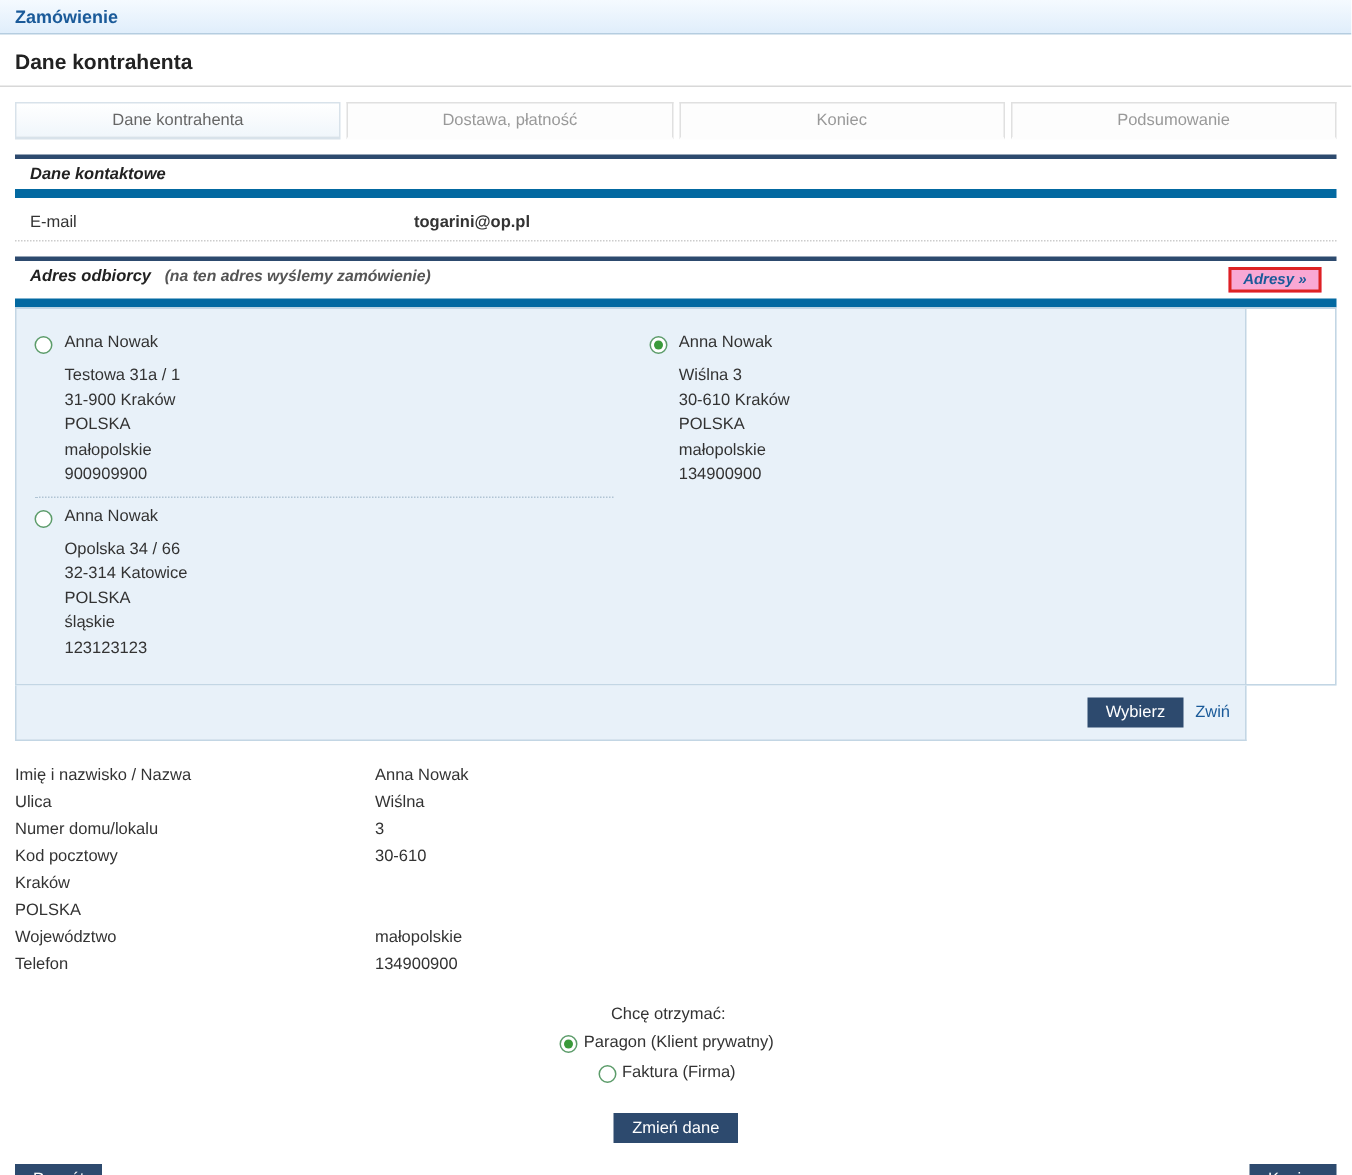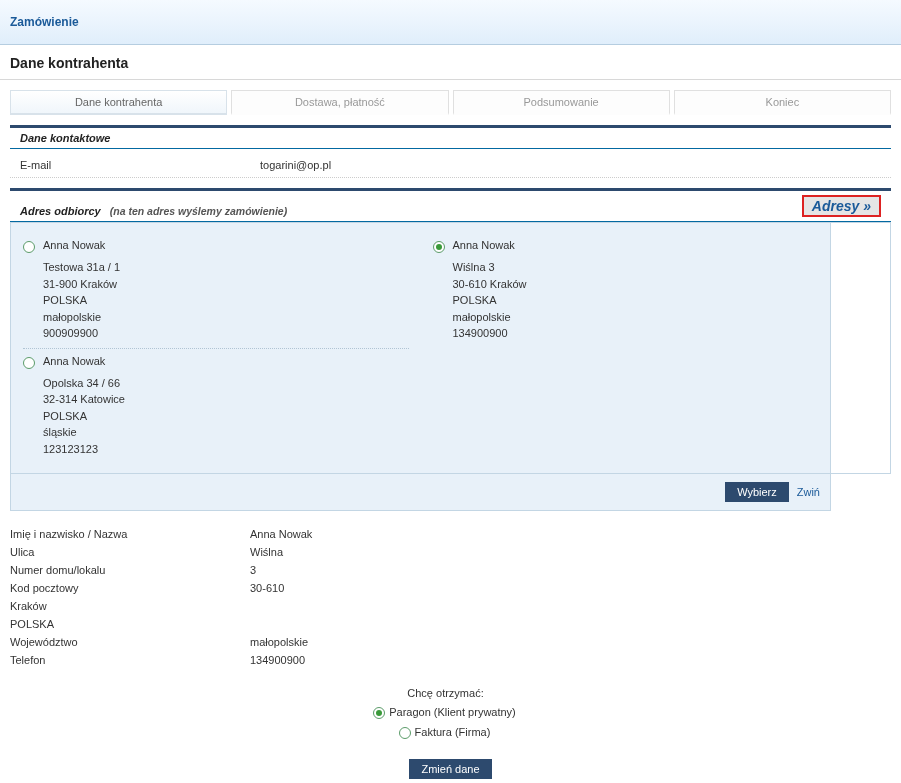--- a/index.html
+++ b/index.html
@@ -1,31 +1,31 @@
 <!DOCTYPE html>
 <html><head>
 <meta charset="utf-8">
 <style>
 * { box-sizing: border-box; margin: 0; padding: 0; }
 body { font-family: Tahoma, Verdana, Arial, sans-serif; font-size: 11px; color: #333; background: #fff; width: 901px; }
-.header-bar { background: linear-gradient(#f5faff, #e0eefb); border-bottom: 1px solid #b5cde0; padding: 15px 10px; }
+.header-bar { background: linear-gradient(#f5faff, #e0eefb); border-bottom: 1px solid #b5cde0; padding: 4px 10px; }
 .header-bar .title { color: #1a5a99; font-weight: bold; font-size: 12px; }
 .page-title-row { padding: 10px 10px 8px 10px; border-bottom: 1px solid #d8d8d8; }
 .page-title { font-size: 14px; font-weight: bold; color: #222; }
 .tabs { display: flex; gap: 4px; padding: 10px 10px 0 10px; }
 .tab { flex: 1; text-align: center; padding: 5px 0; border: 1px solid #e0e0e0; border-bottom: 2px solid transparent; color: #999; background: #fdfdfd; font-size: 11px; cursor: pointer; position: relative; }
 .tab.active { color: #666; background: linear-gradient(#fff, #f0f6fb); border-color: #d8e2ea; }
 .tab::after { content: ""; position: absolute; right: -1px; top: 0; bottom: 0; border-right: 1px solid transparent; }
-.section-bar { border-top: 3px solid #2d4a6e; border-bottom: 1px solid #0369a1; background: #fff; padding: 4px 10px; margin: 10px 10px 0 10px; display: flex; justify-content: space-between; align-items: flex-end; }
+.section-bar { border-top: 3px solid #2d4a6e; border-bottom: 6px solid #0369a1; background: #fff; padding: 4px 10px; margin: 10px 10px 0 10px; display: flex; justify-content: space-between; align-items: flex-start; }
 .section-bar .label { font-weight: bold; font-style: italic; color: #222; }
 .section-bar .hint { font-weight: bold; font-style: italic; color: #555; margin-left: 6px; font-size: 10.5px; }
-.adresy-btn { border: 2px solid #d22; color: #1a5a99; font-weight: bold; font-style: italic; padding: 1px 8px; background: #e5e5e5; cursor: pointer; font-size: 14px; }
-.field-row { display: flex; padding: 10px 10px 6px 10px; border-bottom: 1px dotted #ccc; margin: 0 10px; }
+.adresy-btn { border: 2px solid #d22; color: #1a5a99; font-weight: bold; font-style: italic; padding: 1px 8px; background: #f9a8d4; cursor: pointer; font-size: 10px; }
+.field-row { display: flex; padding: 10px 10px 6px 10px; border-bottom: 1px dotted #ccc; margin: 0 10px; gap: 16px; }
 .field-row .k { flex: 0 0 240px; color: #333; }
-.field-row .v { color: #333; }
+.field-row .v { color: #333; font-weight: bold; }
 .address-panel { margin: 0 10px; border: 1px solid #c3d6e4; background: #e8f1f9; display: flex; }
 .address-grid { flex: 1; display: flex; }
 .addr-col { flex: 1; padding: 10px 12px; }
 .addr-item { display: flex; align-items: flex-start; gap: 8px; padding: 6px 0; border-bottom: 1px dotted #b0c4d4; }
 .addr-item:last-child { border-bottom: none; }
 .radio { width: 12px; height: 12px; border: 1px solid #5a8; border-radius: 50%; margin-top: 2px; position: relative; flex: 0 0 12px; background: #fff; cursor: pointer; border-color: #5c9c6a; }
 .radio.unchecked { border-color: #5c9c6a; }
 .radio.checked::after { content: ""; position: absolute; top: 2px; left: 2px; right: 2px; bottom: 2px; background: #3a9a3a; border-radius: 50%; }
 .addr-lines { color: #333; }
 .addr-name { margin-bottom: 8px; }
@@ -52,22 +52,22 @@
   <span class="title">Zamówienie</span>
 </div>
 
 <div class="page-title-row">
   <div class="page-title">Dane kontrahenta</div>
 </div>
 
 <div class="tabs">
   <div class="tab active"><span>Dane kontrahenta</span></div>
   <div class="tab"><span>Dostawa, płatność</span></div>
+  <div class="tab"><span>Koniec</span></div>
   <div class="tab"><span>Podsumowanie</span></div>
-  <div class="tab"><span>Koniec</span></div>
 </div>
 
 <div class="section-bar">
   <span class="label">Dane kontaktowe</span>
 </div>
 
 <div class="field-row">
   <div class="k">E-mail</div>
   <div class="v">togarini@op.pl</div>
 </div>

